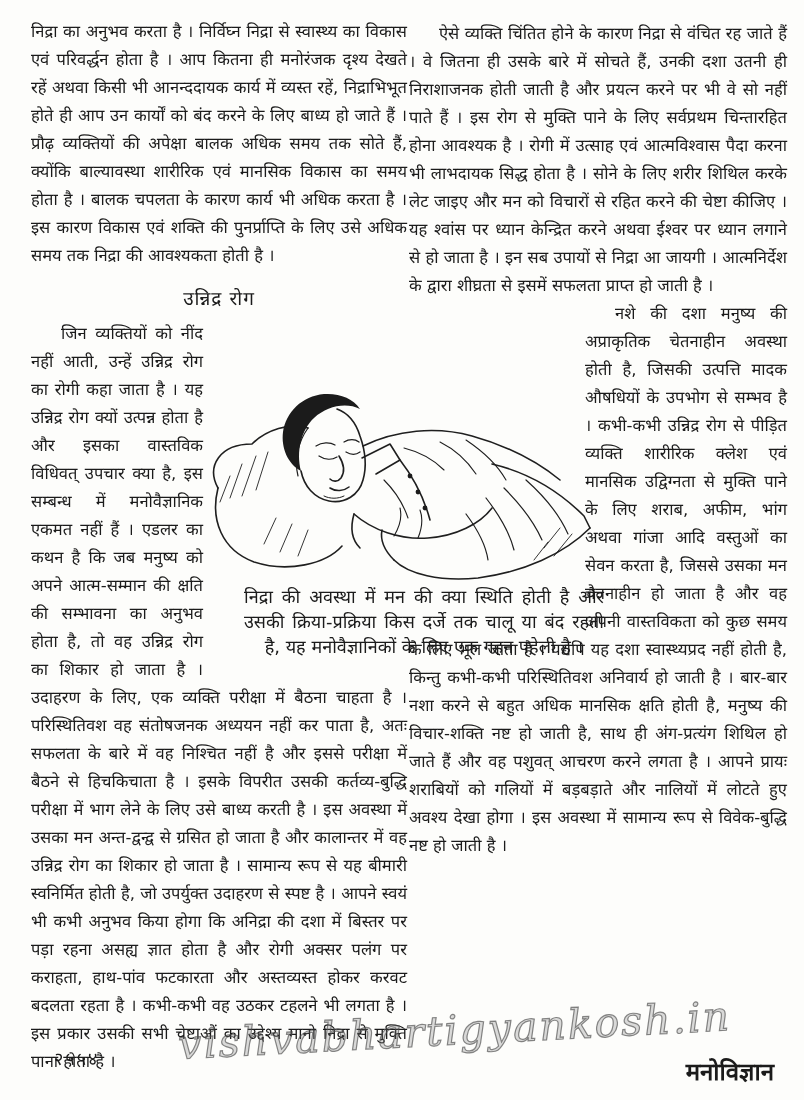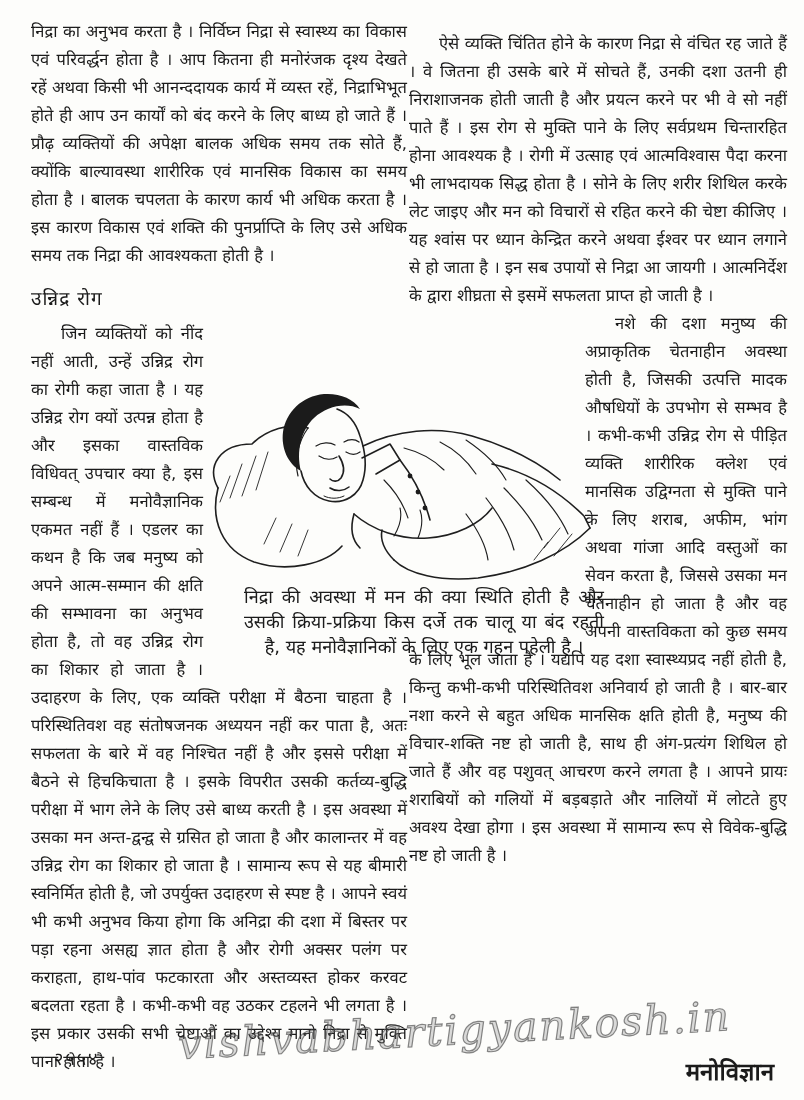--- a/index.html
+++ b/index.html
@@ -4,25 +4,25 @@
 <style>
   html,body{margin:0;padding:0;background:#e8e8e4;}
   .page{
     position:relative;width:804px;height:1100px;margin:0 auto;
     background:#fdfdfb;overflow:hidden;
     font-family:"DejaVu Sans","Liberation Serif",sans-serif;
     color:#1b1b1b;
   }
   .col{position:absolute;font-size:16.5px;line-height:28px;}
   .col-left{left:31px;top:18px;width:376px;}
-  .col-right{left:409px;top:30px;width:378px;}
+  .col-right{left:409px;top:20px;width:378px;}
   p.para{margin:0;text-align:justify;}
   p.indent{text-indent:30px;}
   h2.sec{
-    margin:14px 0 8px 0;text-align:left;font-size:19px;font-weight:normal;
+    margin:14px 0 8px 0;text-align:center;font-size:19px;font-weight:normal;
     letter-spacing:1px;
   }
   
   .spacer-right{float:right;width:204px;height:284px;margin-top:56px;}
   .spacer-left{float:left;width:176px;height:300px;margin-top:28px;}
   .illustration{
     position:absolute;left:204px;top:368px;width:396px;height:228px;
   }
   .illustration svg{width:100%;height:100%;}
   .caption{

